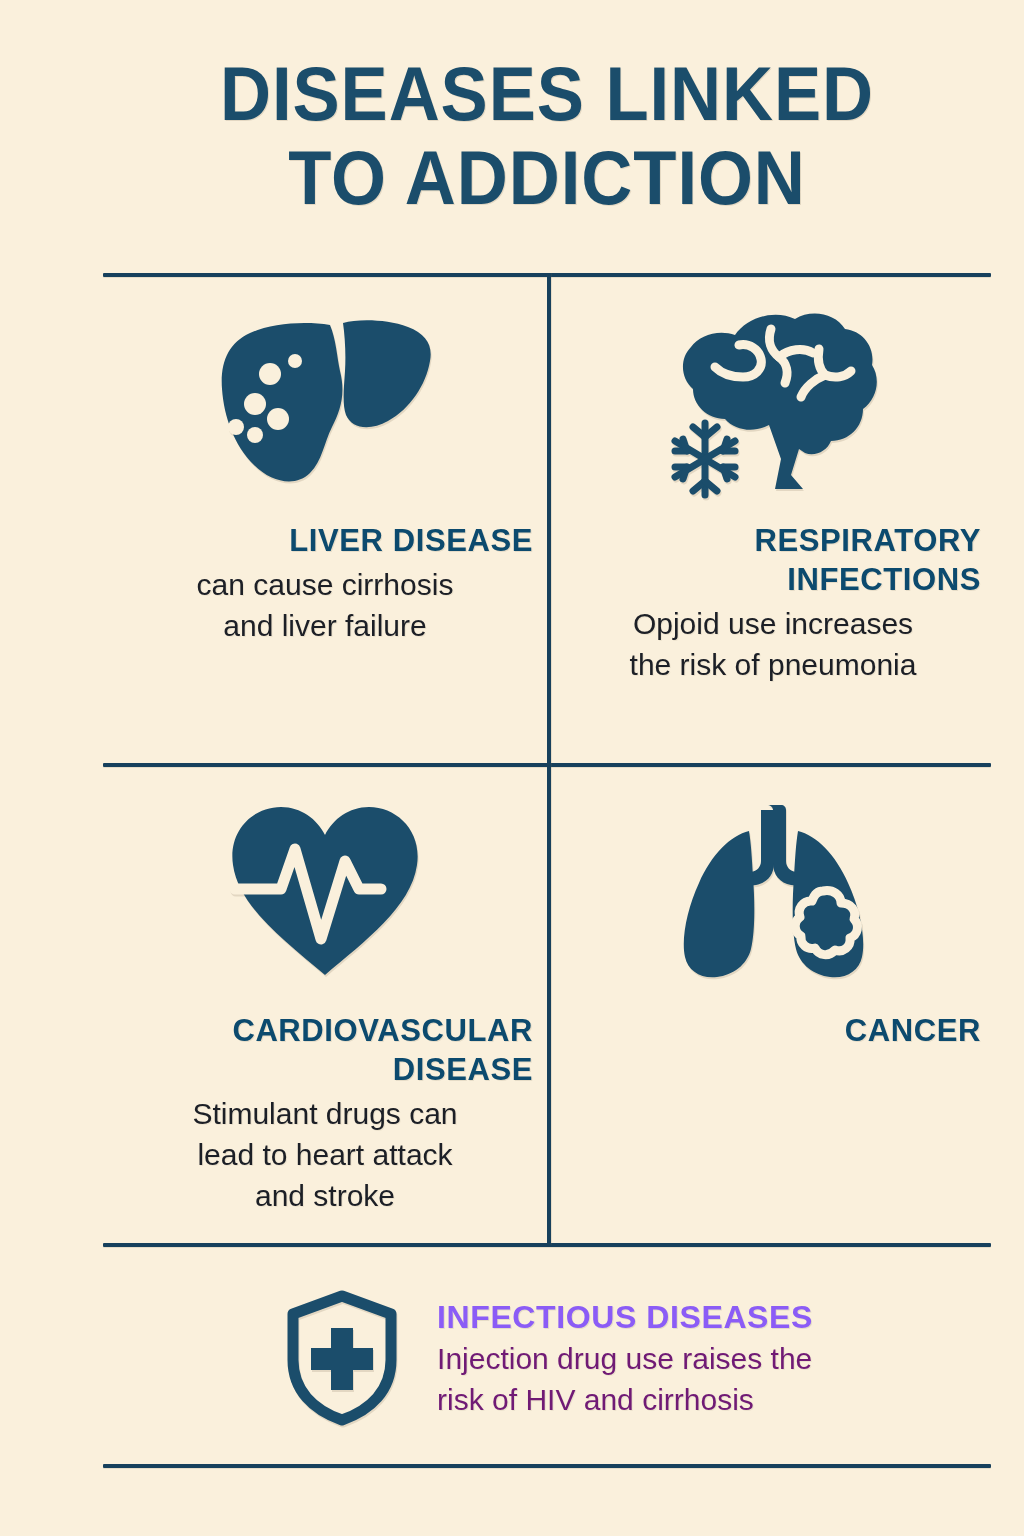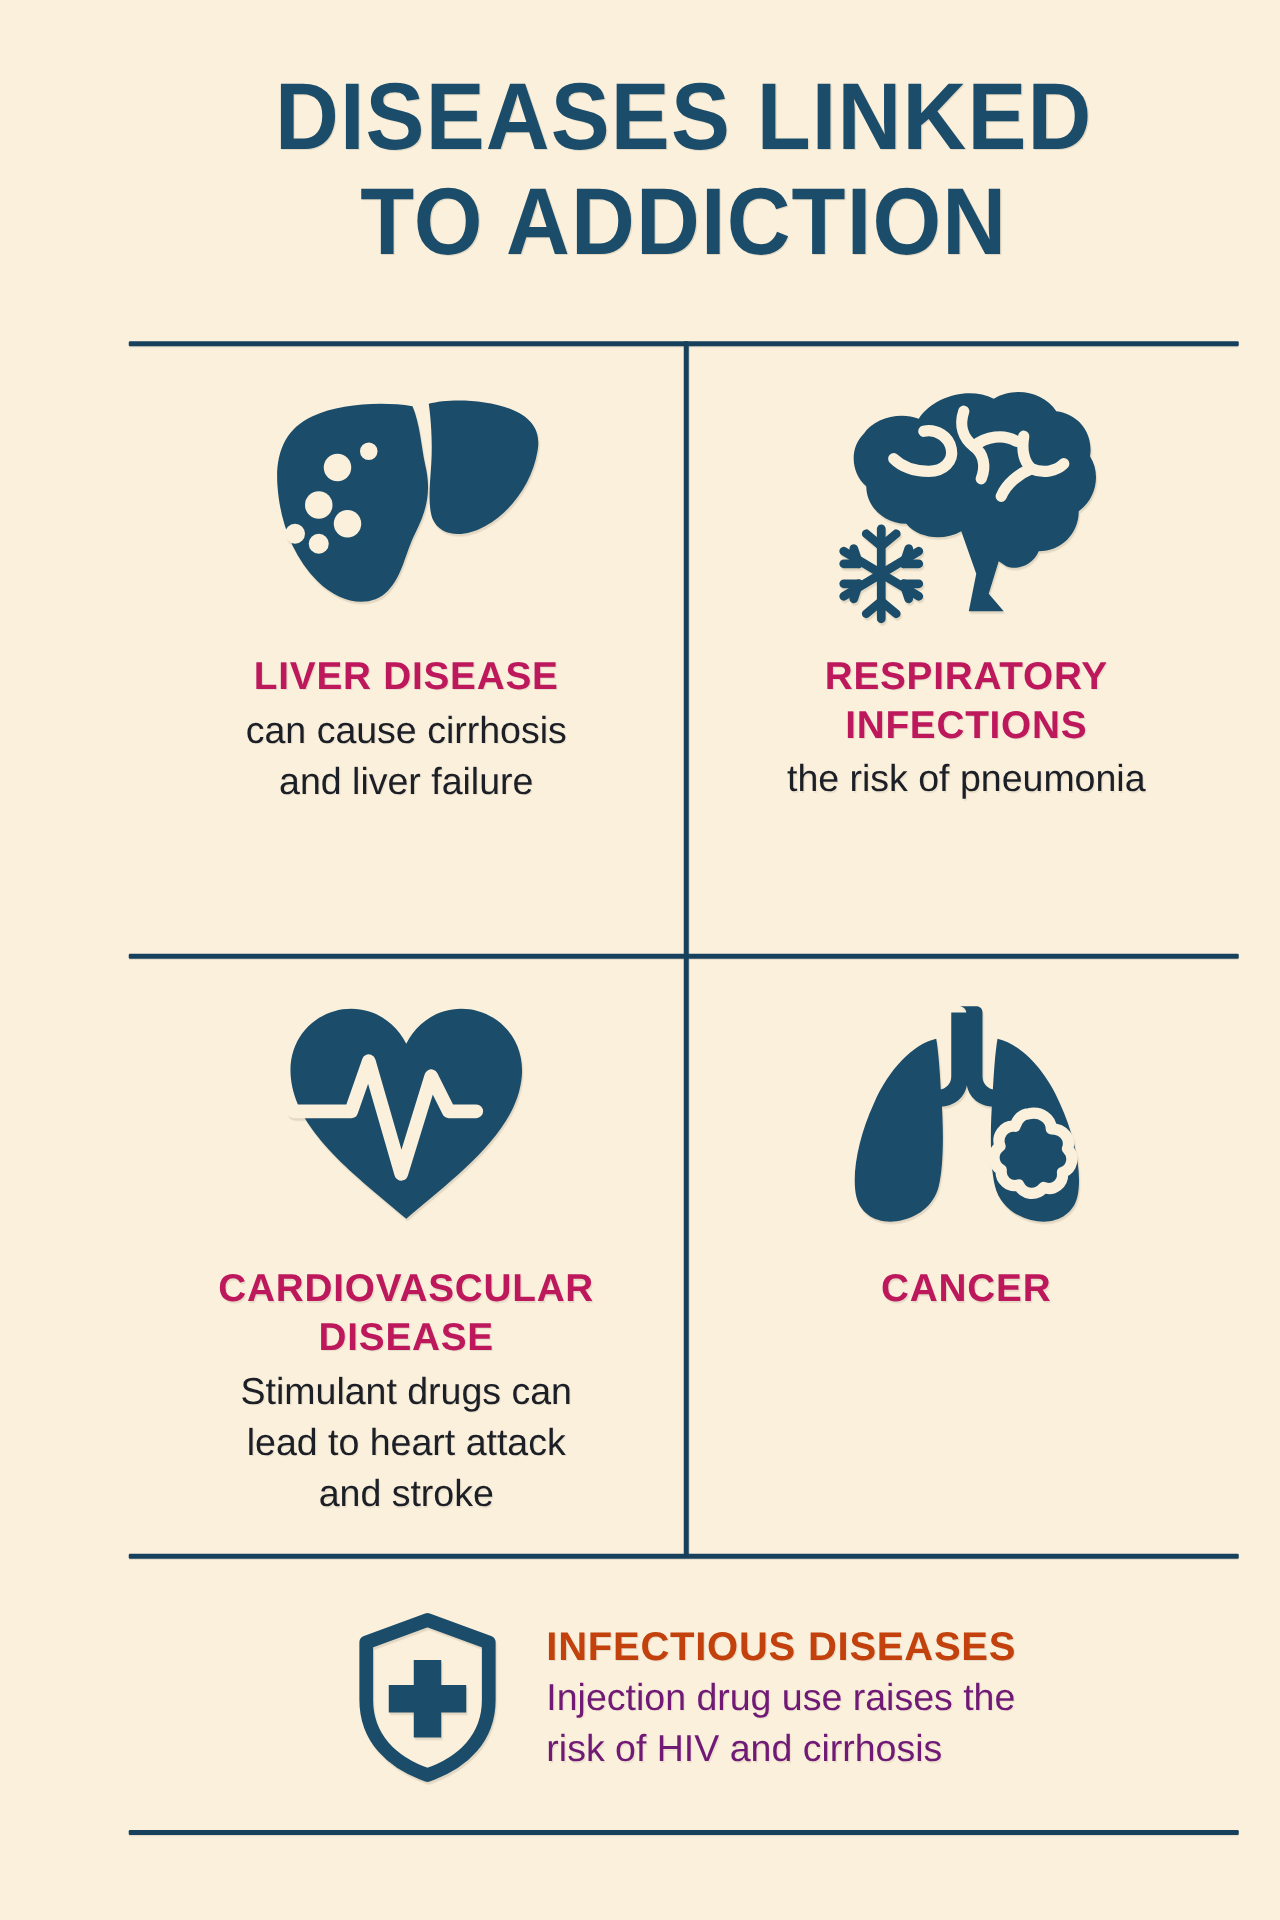--- a/index.html
+++ b/index.html
@@ -86,23 +86,24 @@
   .icon-wrap svg {
     display: block;
     filter: drop-shadow(1px 2px 0 rgba(120,105,80,0.18));
   }
 
   .card-title {
     font-weight: bold;
     font-size: 31px;
     line-height: 39px;
     letter-spacing: 0.6px;
-    color: #be185d;
+    color: #0c4a6e;
     margin: 4px 14px 4px 14px;
     text-shadow: 1px 1px 0 rgba(120,105,80,0.15);
+    text-align: right;
   }
   .card-body {
     font-size: 30px;
     line-height: 41px;
     color: #1c1f26;
     margin: 0 6px;
     font-weight: 400;
     text-shadow: 1px 1px 0 rgba(120,105,80,0.10);
   }
 
@@ -122,21 +123,21 @@
   .banner-icon svg {
     display: block;
     filter: drop-shadow(1px 2px 0 rgba(120,105,80,0.18));
   }
   .banner-text { text-align: left; }
   .banner-title {
     font-weight: bold;
     font-size: 32px;
     line-height: 42px;
     letter-spacing: 0.6px;
-    color: #c2410c;
+    color: #8b5cf6;
     text-shadow: 1px 1px 0 rgba(120,105,80,0.15);
   }
   .banner-body {
     font-size: 30px;
     line-height: 41px;
     color: #701a75;
     text-shadow: 1px 1px 0 rgba(120,105,80,0.10);
   }
 </style>
 </head>
@@ -206,20 +207,21 @@
           <line x1="24" y1="168" x2="12" y2="168"></line>
           <line x1="24" y1="168" x2="20" y2="180"></line>
         </g>
       </svg>
     </div>
     <div class="card-title">
       <div>RESPIRATORY</div>
       <div>INFECTIONS</div>
     </div>
     <div class="card-body">
+      <div>Opjoid use increases</div>
       <div>the risk of pneumonia</div>
     </div>
   </div>
 
   <div class="card card-bl">
     <div class="icon-wrap">
       <svg width="200" height="185" viewBox="0 0 200 185" aria-hidden="true">
         <path fill="#1b4d6b" d="M100 176 C60 142 14 108 8 66 C3 32 28 8 56 8 C76 8 92 20 100 36 C108 20 124 8 144 8 C172 8 197 32 192 66 C186 108 140 142 100 176 Z"></path>
         <path fill="none" stroke="#faf0dc" stroke-width="11" stroke-linecap="round" stroke-linejoin="round" d="M10 90 L56 90 L70 50 L96 140 L120 62 L134 90 L156 90"></path>
       </svg>

